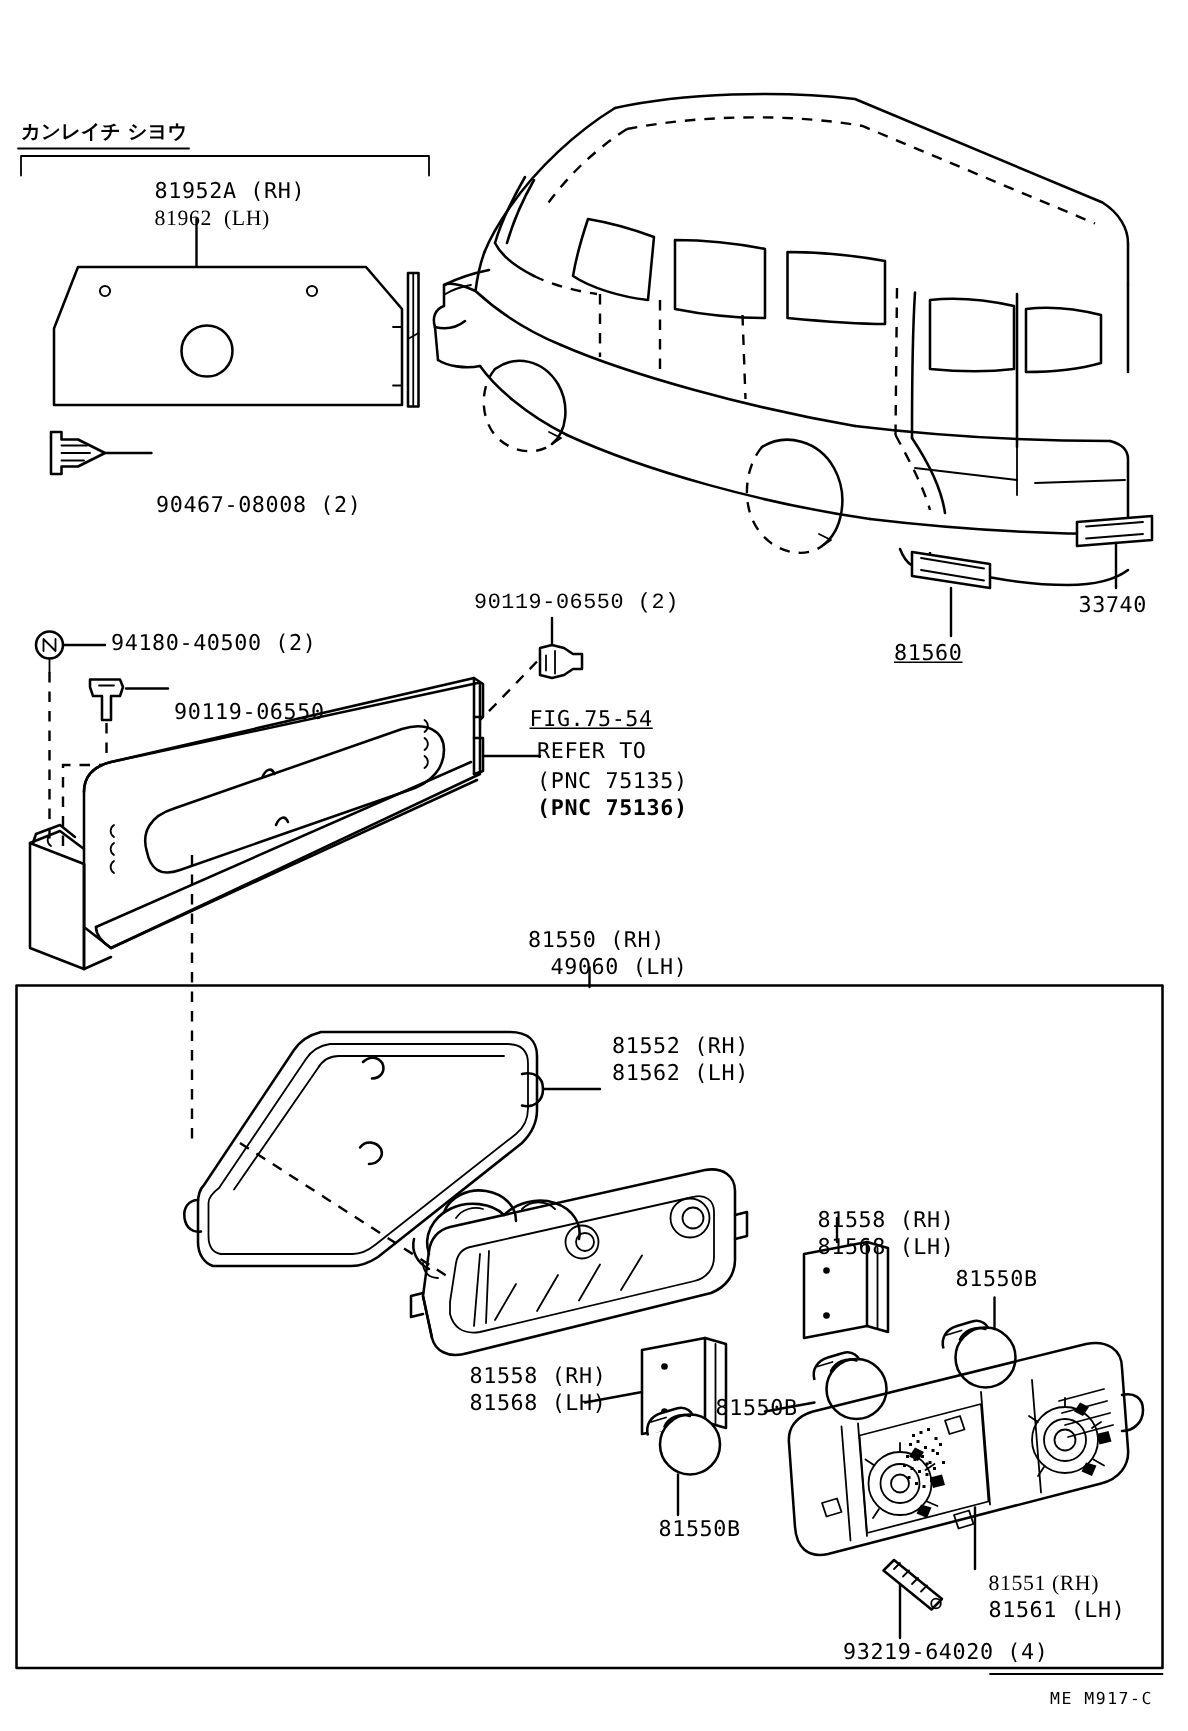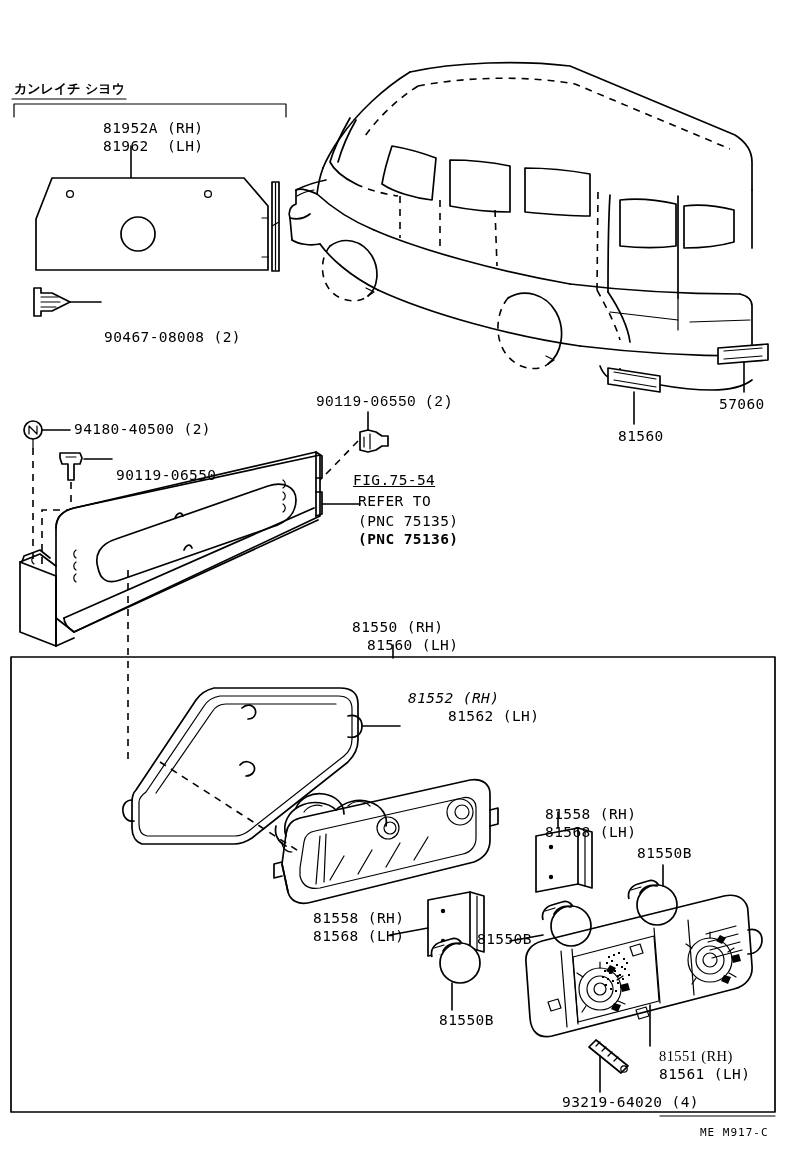--- a/index.html
+++ b/index.html
@@ -389,40 +389,40 @@
     <path class="ld" d="M600 1056 L600 1092"></path>
   </g>
 
   <path class="st-t" d="M660 1116 L775 1116"></path>
 
 </svg>
 
 <div class="lbl kat" style="left:14px;top:80px;">カンレイチ シヨウ</div>
 
 <div class="lbl" style="left:103px;top:120px;">81952A (RH)</div>
-<div class="lbl" style="left:103px;top:138px;">81962  (LH)</div>
+<div class="lbl" style="left:103px;top:138px;font-family:Liberation Serif, serif;">81962  (LH)</div>
 <div class="lbl" style="left:104px;top:293px;margin-top:36px;">90467-08008 (2)</div>
 
-<div class="lbl" style="left:719px;top:396px;">57060</div>
-<div class="lbl" style="left:618px;top:428px;">81560</div>
+<div class="lbl" style="left:719px;top:396px;">33740</div>
+<div class="lbl" style="left:596px;top:428px;text-decoration:underline;">81560</div>
 
 <div class="lbl" style="left:74px;top:421px;">94180-40500 (2)</div>
 <div class="lbl" style="left:116px;top:450px;margin-top:17px;">90119-06550</div>
 <div class="lbl" style="left:316px;top:394px;font-family:Liberation Mono, monospace;">90119-06550 (2)</div>
 
 <div class="lbl" style="left:358px;top:477px;margin-top:16px;">REFER TO</div>
 <div class="lbl" style="left:353px;top:472px;text-decoration:underline;">FIG.75-54</div>
 <div class="lbl" style="left:358px;top:513px;">(PNC 75135)</div>
 <div class="lbl" style="left:358px;top:531px;font-weight:bold;">(PNC 75136)</div>
 
 <div class="lbl" style="left:352px;top:619px;">81550 (RH)</div>
-<div class="lbl" style="left:367px;top:637px;">81560 (LH)</div>
-
-<div class="lbl" style="left:408px;top:690px;font-style:italic;">81552 (RH)</div>
-<div class="lbl" style="left:408px;top:708px;margin-left:40px;">81562 (LH)</div>
+<div class="lbl" style="left:367px;top:637px;">49060 (LH)</div>
+
+<div class="lbl" style="left:408px;top:690px;">81552 (RH)</div>
+<div class="lbl" style="left:408px;top:708px;">81562 (LH)</div>
 
 <div class="lbl" style="left:545px;top:806px;">81558 (RH)</div>
 <div class="lbl" style="left:545px;top:824px;">81568 (LH)</div>
 
 <div class="lbl" style="left:313px;top:910px;">81558 (RH)</div>
 <div class="lbl" style="left:313px;top:928px;">81568 (LH)</div>
 
 <div class="lbl" style="left:637px;top:845px;">81550B</div>
 <div class="lbl" style="left:477px;top:931px;">81550B</div>
 <div class="lbl" style="left:439px;top:1012px;">81550B</div>

